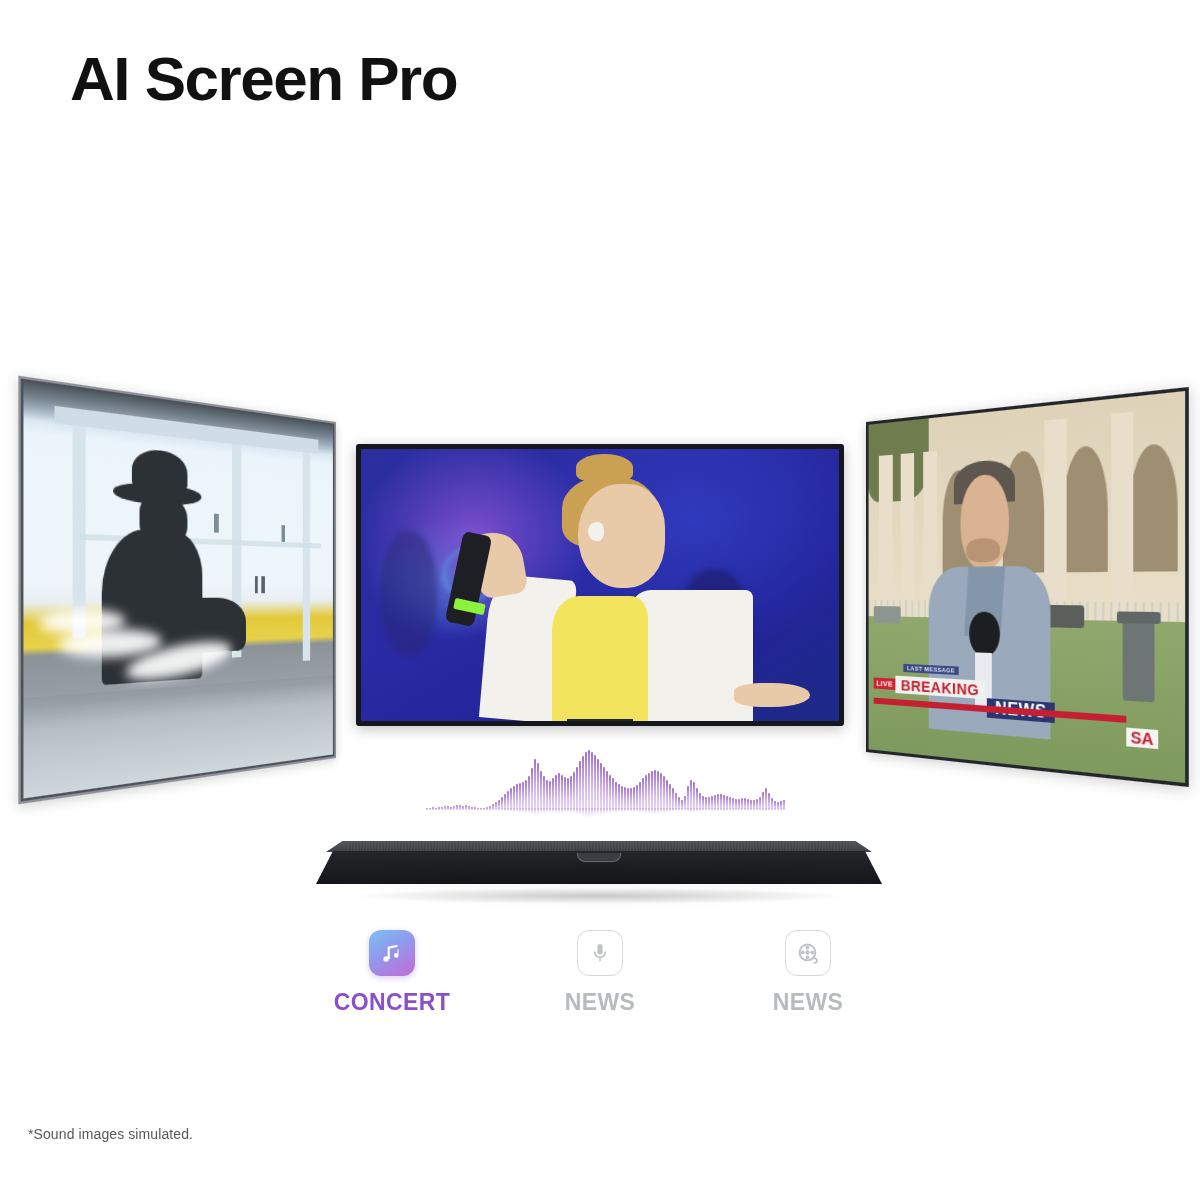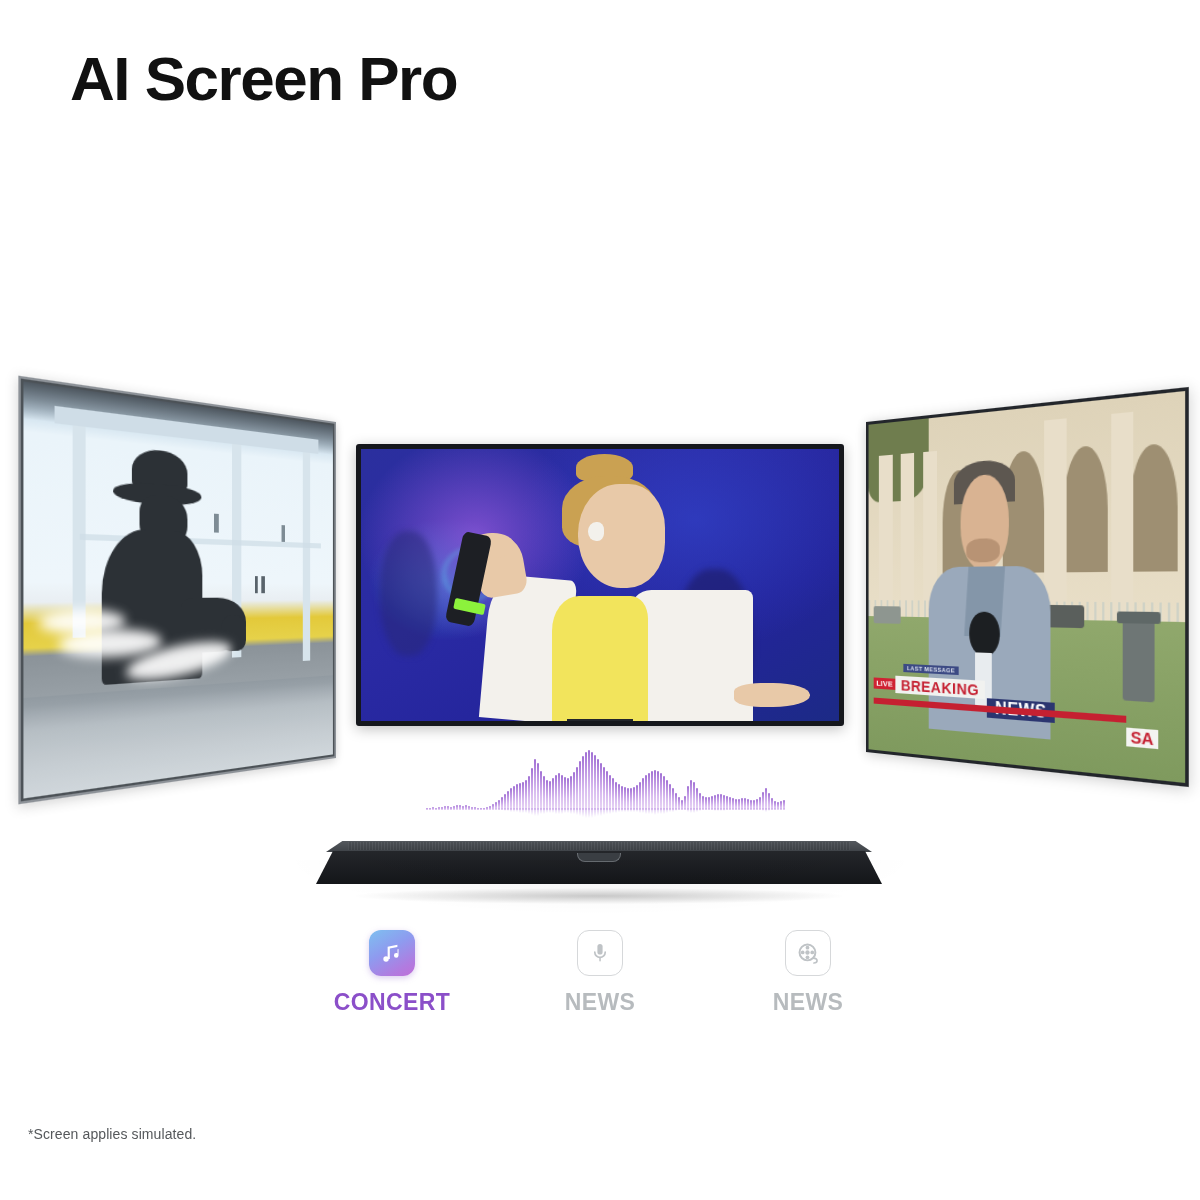--- a/index.html
+++ b/index.html
@@ -658,13 +658,13 @@
         <circle cx="11" cy="15.6" r="1.8" fill="#bfc3c6"></circle>
         <circle cx="6.4" cy="11" r="1.8" fill="#bfc3c6"></circle>
         <circle cx="15.6" cy="11" r="1.8" fill="#bfc3c6"></circle>
         <path d="M16.6 16.4c2.2 0 3.6 1.1 3.6 2.6s-1.3 2.1-3 2.1" fill="none" stroke="#bfc3c6" stroke-width="1.6" stroke-linecap="round"></path>
       </svg>
     </div>
     <div class="mode-label inactive">NEWS</div>
   </div>
 </div>
 
-<div id="footnote">*Screen applies simulated.</div>
+<div id="footnote">*Sound images simulated.</div>
 
 </body></html>

